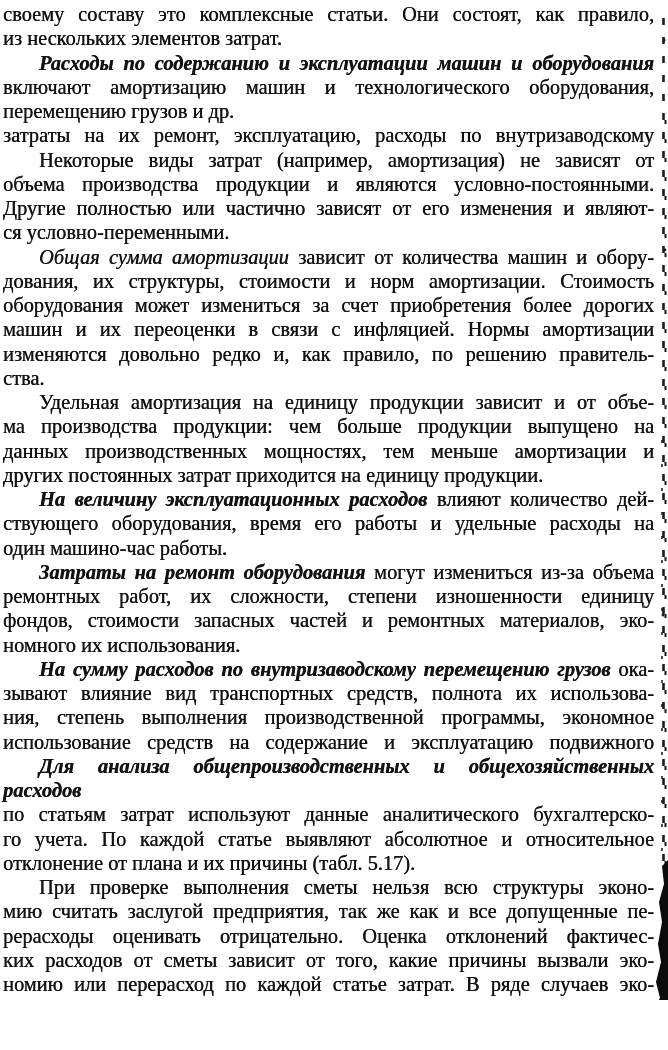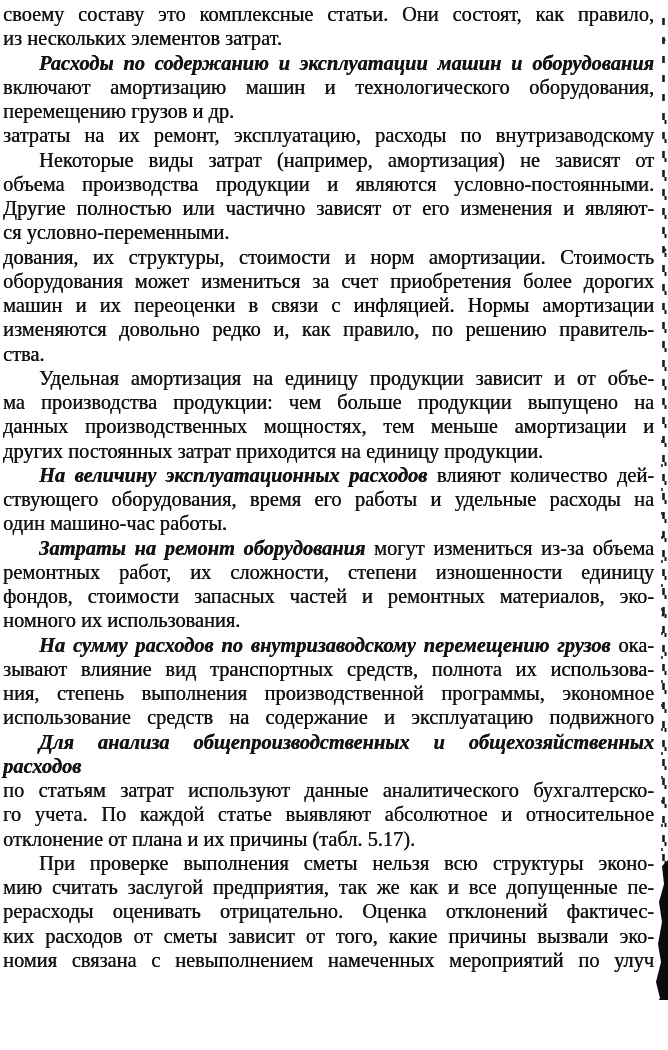--- a/index.html
+++ b/index.html
@@ -62,20 +62,21 @@
         <div class="line align-l"><span class="seg-r">перемещению грузов и др.</span></div>
         <div class="line align-j"><span class="seg-r">затраты на их ремонт, эксплуатацию, расходы по внутризаводскому</span></div>
       </div>
       <div class="paragraph">
         <div class="line align-j indented"><span class="seg-r">Некоторые виды затрат (например, амортизация) не зависят от</span></div>
         <div class="line align-j"><span class="seg-r">объема производства продукции и являются условно-постоянными.</span></div>
         <div class="line align-j"><span class="seg-r">Другие полностью или частично зависят от его изменения и являют-</span></div>
         <div class="line align-l"><span class="seg-r">ся условно-переменными.</span></div>
       </div>
       <div class="paragraph">
+        <div class="line align-j indented"><span class="seg-i">Общая сумма амортизации</span><span class="seg-r"> зависит от количества машин и обору-</span></div>
         <div class="line align-j"><span class="seg-r">дования, их структуры, стоимости и норм амортизации. Стоимость</span></div>
         <div class="line align-j"><span class="seg-r">оборудования может измениться за счет приобретения более дорогих</span></div>
         <div class="line align-j"><span class="seg-r">машин и их переоценки в связи с инфляцией. Нормы амортизации</span></div>
         <div class="line align-j"><span class="seg-r">изменяются довольно редко и, как правило, по решению правитель-</span></div>
         <div class="line align-l"><span class="seg-r">ства.</span></div>
       </div>
       <div class="paragraph">
         <div class="line align-j indented"><span class="seg-r">Удельная амортизация на единицу продукции зависит и от объе-</span></div>
         <div class="line align-j"><span class="seg-r">ма производства продукции: чем больше продукции выпущено на</span></div>
         <div class="line align-j"><span class="seg-r">данных производственных мощностях, тем меньше амортизации и</span></div>
@@ -102,20 +103,21 @@
         <div class="line align-j indented"><span class="seg-bi">Для анализа общепроизводственных и общехозяйственных расходов</span></div>
         <div class="line align-j"><span class="seg-r">по статьям затрат используют данные аналитического бухгалтерско-</span></div>
         <div class="line align-j"><span class="seg-r">го учета. По каждой статье выявляют абсолютное и относительное</span></div>
         <div class="line align-l"><span class="seg-r">отклонение от плана и их причины (табл. 5.17).</span></div>
       </div>
       <div class="paragraph">
         <div class="line align-j indented"><span class="seg-r">При проверке выполнения сметы нельзя всю структуры эконо-</span></div>
         <div class="line align-j"><span class="seg-r">мию считать заслугой предприятия, так же как и все допущенные пе-</span></div>
         <div class="line align-j"><span class="seg-r">рерасходы оценивать отрицательно. Оценка отклонений фактичес-</span></div>
         <div class="line align-j"><span class="seg-r">ких расходов от сметы зависит от того, какие причины вызвали эко-</span></div>
+        <div class="line align-j"><span class="seg-r">номию или перерасход по каждой статье затрат. В ряде случаев эко-</span></div>
         <div class="line align-j"><span class="seg-r">номия связана с невыполнением намеченных мероприятий по улуч</span></div>
       </div>
     </div>
 
   <svg id="edge-artifact" viewBox="0 0 16 1050" preserveAspectRatio="none" xmlns="http://www.w3.org/2000/svg">
     <line x1="11.5" y1="18" x2="11.5" y2="868" stroke="#1c1c1c" stroke-width="2.6" stroke-dasharray="7 12"></line>
     <line x1="13.5" y1="120" x2="13.5" y2="868" stroke="#161616" stroke-width="2" stroke-dasharray="4 15"></line>
     <line x1="10" y1="440" x2="10" y2="860" stroke="#222222" stroke-width="1.6" stroke-dasharray="3 21"></line>
     <path d="M16,860 L10,866 L12,884 L7,902 L10,922 L6,944 L9,962 L4,982 L8,998 L1,1010 L7,1026 L4,1042 L8,1050 L16,1050 Z" fill="#0b0b0b"></path>
     <circle cx="12" cy="40" r="1.6" fill="#1c1c1c"></circle>

